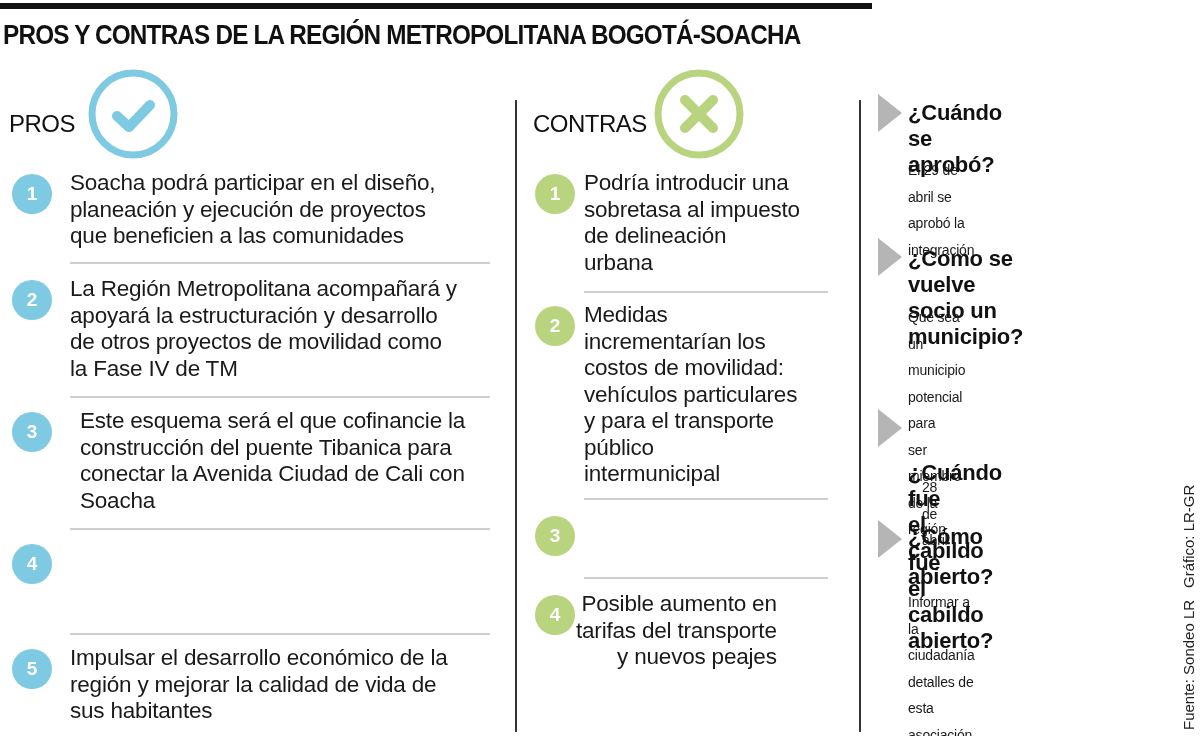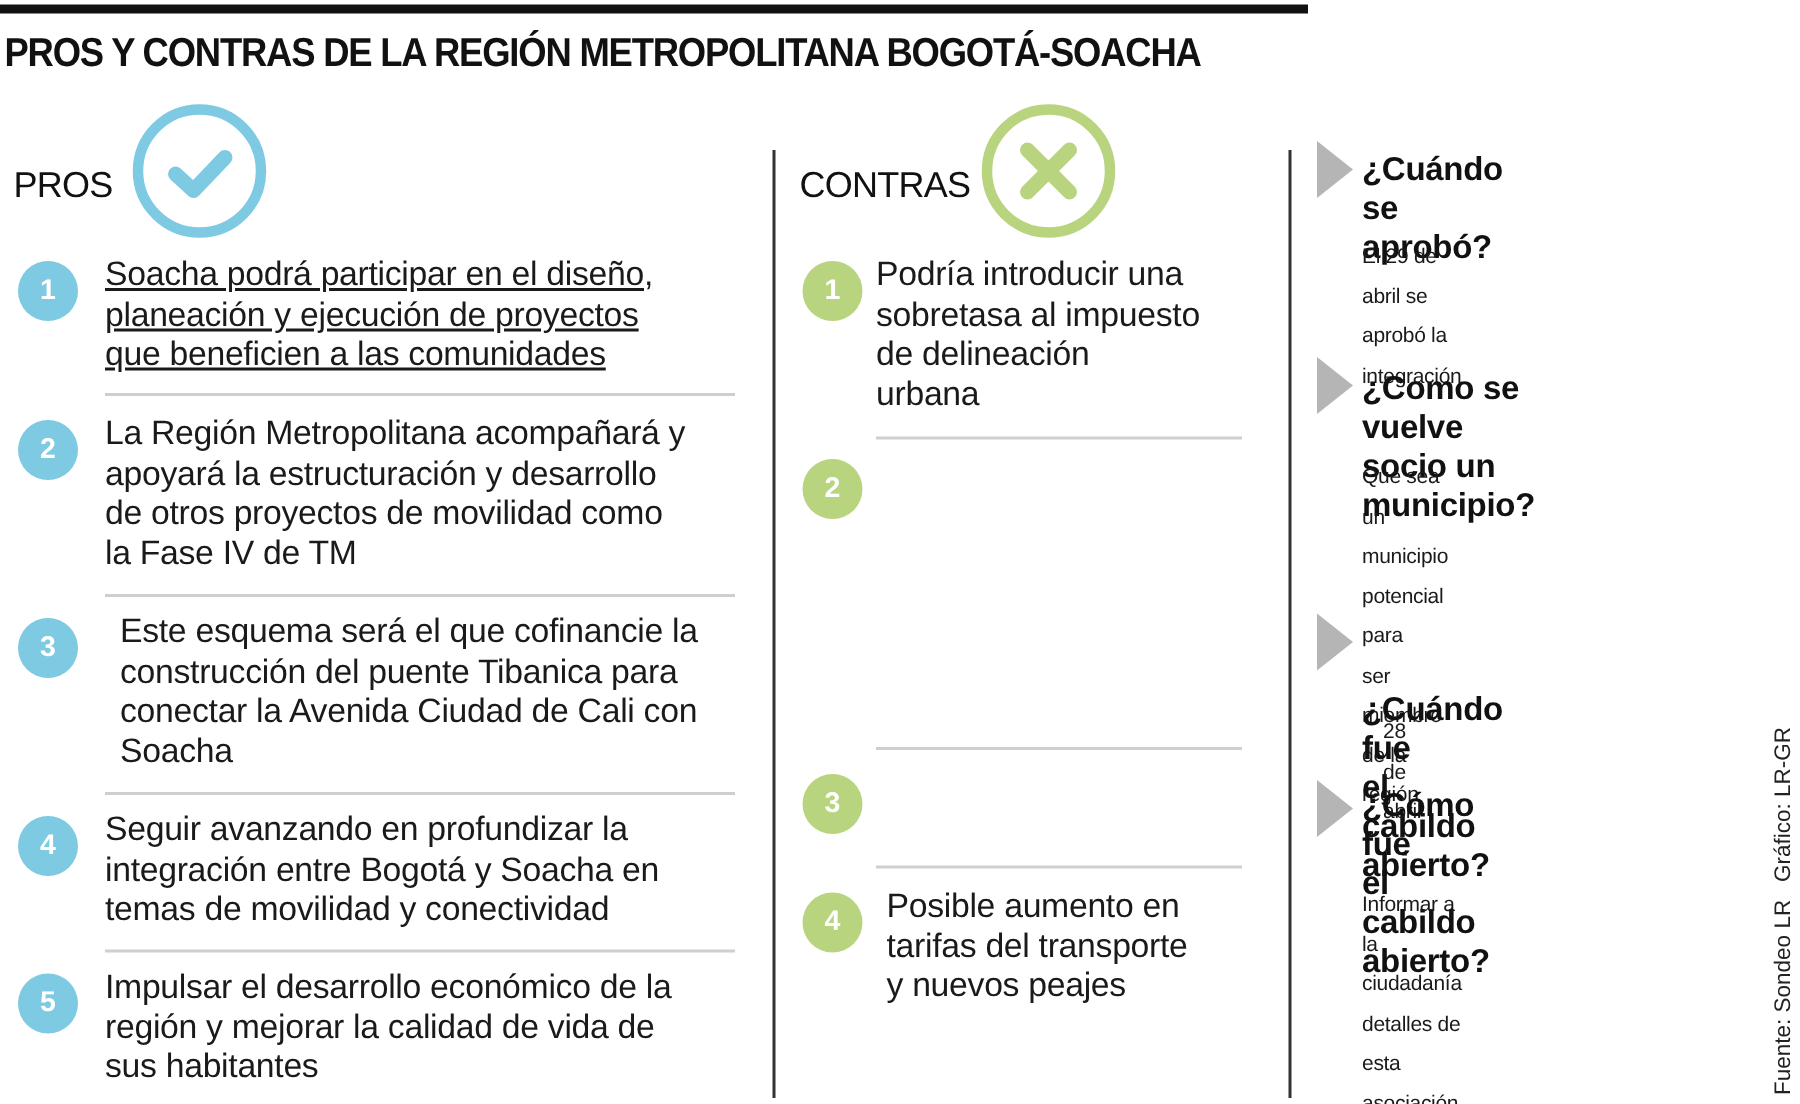--- a/index.html
+++ b/index.html
@@ -50,21 +50,21 @@
 <div class="col-header" style="left:9px; top:110px;">PROS</div>
 <div class="icon-wrap" style="left:87px; top:68px;">
   <svg width="92" height="92" viewBox="0 0 92 92">
     <circle cx="46" cy="46" r="41" fill="none" stroke="#7ecae2" stroke-width="7"></circle>
     <polyline points="30,48 42,59 63,37" fill="none" stroke="#7ecae2" stroke-width="10" stroke-linecap="round" stroke-linejoin="round"></polyline>
   </svg>
 </div>
 
 <div class="item" style="left:12px; top:170px;">
   <div class="num pro">1</div>
-  <div class="item-text" style="margin-left:18px;text-decoration:underline;">Soacha podrá participar en el diseño,
+  <div class="item-text" style="margin-left:18px;">Soacha podrá participar en el diseño,
 planeación y ejecución de proyectos
 que beneficien a las comunidades</div>
 </div>
 <div class="hdiv" style="left:70px; top:262px; width:420px;"></div>
 
 <div class="item" style="left:12px; top:276px;">
   <div class="num pro">2</div>
   <div class="item-text" style="margin-left:18px;">La Región Metropolitana acompañará y
 apoyará la estructuración y desarrollo
 de otros proyectos de movilidad como
@@ -76,23 +76,20 @@
   <div class="num pro">3</div>
   <div class="item-text" style="margin-left:28px;">Este esquema será el que cofinancie la
 construcción del puente Tibanica para
 conectar la Avenida Ciudad de Cali con
 Soacha</div>
 </div>
 <div class="hdiv" style="left:70px; top:528px; width:420px;"></div>
 
 <div class="item" style="left:12px; top:540px;">
   <div class="num pro">4</div>
-  <div class="item-text" style="margin-left:18px;">Seguir avanzando en profundizar la
-integración entre Bogotá y Soacha en
-temas de movilidad y conectividad</div>
 </div>
 <div class="hdiv" style="left:70px; top:633px; width:420px;"></div>
 
 <div class="item" style="left:12px; top:645px;">
   <div class="num pro">5</div>
   <div class="item-text" style="margin-left:18px;">Impulsar el desarrollo económico de la
 región y mejorar la calidad de vida de
 sus habitantes</div>
 </div>
 
@@ -111,31 +108,38 @@
   <div class="num con">1</div>
   <div class="item-text" style="margin-left:9px;">Podría introducir una
 sobretasa al impuesto
 de delineación
 urbana</div>
 </div>
 <div class="hdiv" style="left:584px; top:291px; width:244px;"></div>
 
 <div class="item" style="left:535px; top:302px;">
   <div class="num con">2</div>
+  <div class="item-text" style="margin-left:9px;">Medidas
+incrementarían los
+costos de movilidad:
+vehículos particulares
+y para el transporte
+público
+intermunicipal</div>
 </div>
 <div class="hdiv" style="left:584px; top:498px; width:244px;"></div>
 
 <div class="item" style="left:535px; top:512px;">
   <div class="num con">3</div>
 </div>
 <div class="hdiv" style="left:584px; top:577px; width:244px;"></div>
 
 <div class="item" style="left:535px; top:591px;">
   <div class="num con">4</div>
-  <div class="item-text" style="margin-left:16px;">Posible aumento en
+  <div class="item-text" style="margin-left:1px;text-align:right;">Posible aumento en
 tarifas del transporte
 y nuevos peajes</div>
 </div>
 
 <div class="vdiv" style="left:859px;"></div>
 
 <div class="faq" style="top:0;">
   <div class="faq-arrow" style="top:94px;"></div>
   <div class="faq-q" style="top:100px;">¿Cuándo
 se aprobó?</div>

